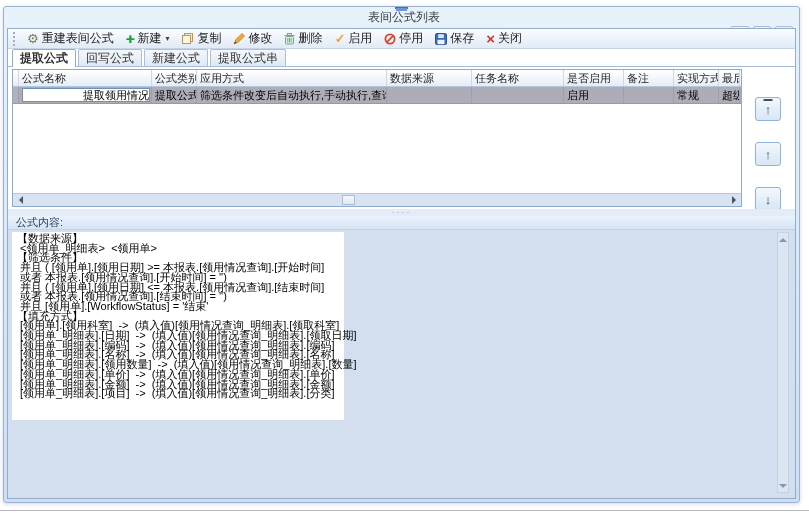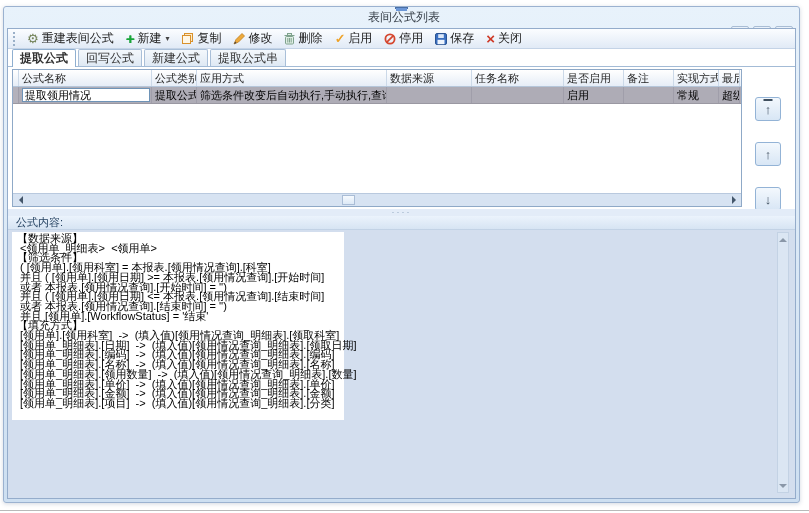--- a/index.html
+++ b/index.html
@@ -55,21 +55,21 @@
     background:linear-gradient(#ffffff,#e6edf7); border-bottom:1px solid #b5c6da; }
   .hcell { height:100%; border-right:1px solid #ccd9e8; font-size:11px; color:#1f1f1f;
     line-height:16px; padding-left:3px; overflow:hidden; white-space:nowrap; flex:none; }
   .hstub { width:6px; flex:none; border-right:1px solid #ccd9e8; background:linear-gradient(#ffffff,#e6edf7); }
   .grid-row { position:absolute; left:0; top:17px; right:0; height:17px; display:flex;
     background:#aeacb6; border-bottom:1px solid #9a98a2; }
   .rcell { height:100%; border-right:1px solid #a09eaa; font-size:11px; color:#000;
     line-height:16px; padding-left:3px; overflow:hidden; white-space:nowrap; flex:none; }
   .rstub { width:6px; flex:none; background:#b3b1bb; border-right:1px solid #a09eaa; }
   .cell-editor { margin:1px 1px 1px 0; height:14px; line-height:13px; background:#fff;
-    border:1px solid #6e93b7; font-size:11px; padding-left:2px; overflow:hidden; white-space:nowrap; }
+    border:1px solid #6e93b7; font-size:11px; padding-left:2px; overflow:hidden; white-space:nowrap;text-align:right; }
   .hscroll { position:absolute; left:0; right:0; bottom:0; height:13px; background:#d7e3f2; border-top:1px solid #b9c9de; display:flex; }
   .hs-arrow { width:14px; height:100%; display:flex; align-items:center; justify-content:center; }
   .tri-left { width:0; height:0; border:4px solid transparent; border-right-color:#44566a; margin-right:3px; }
   .tri-right { width:0; height:0; border:4px solid transparent; border-left-color:#44566a; margin-left:3px; }
   .hs-track { position:relative; flex:1; }
   .hs-thumb { position:absolute; left:315px; top:1px; width:13px; height:10px;
     background:linear-gradient(#f6fafe,#dde9f6); border:1px solid #aabdd6; }
 
   
   .mvbtn { position:absolute; left:747px; width:26px; height:24px;
@@ -251,21 +251,20 @@
 
       <div class="content-label-bar">
         <span>公式内容:</span>
       </div>
 
       <div class="formula-area">
         <div class="formula-card" id="formula-lines">
             <div class="fline">【数据来源】</div>
             <div class="fline"> &lt;领用单_明细表&gt;  &lt;领用单&gt;</div>
             <div class="fline">【筛选条件】</div>
-            <div class="fline"> ( [领用单].[领用科室] = 本报表.[领用情况查询].[科室]</div>
             <div class="fline"> 并且 ( [领用单].[领用日期] &gt;= 本报表.[领用情况查询].[开始时间]</div>
             <div class="fline"> 或者 本报表.[领用情况查询].[开始时间] = '')</div>
             <div class="fline"> 并且 ( [领用单].[领用日期] &lt;= 本报表.[领用情况查询].[结束时间]</div>
             <div class="fline"> 或者 本报表.[领用情况查询].[结束时间] = '')</div>
             <div class="fline"> 并且 [领用单].[WorkflowStatus] = '结束'</div>
             <div class="fline">【填充方式】</div>
             <div class="fline"> [领用单].[领用科室]  -&gt;  (填入值)[领用情况查询_明细表].[领取科室]</div>
             <div class="fline"> [领用单_明细表].[日期]  -&gt;  (填入值)[领用情况查询_明细表].[领取日期]</div>
             <div class="fline"> [领用单_明细表].[编码]  -&gt;  (填入值)[领用情况查询_明细表].[编码]</div>
             <div class="fline"> [领用单_明细表].[名称]  -&gt;  (填入值)[领用情况查询_明细表].[名称]</div>

